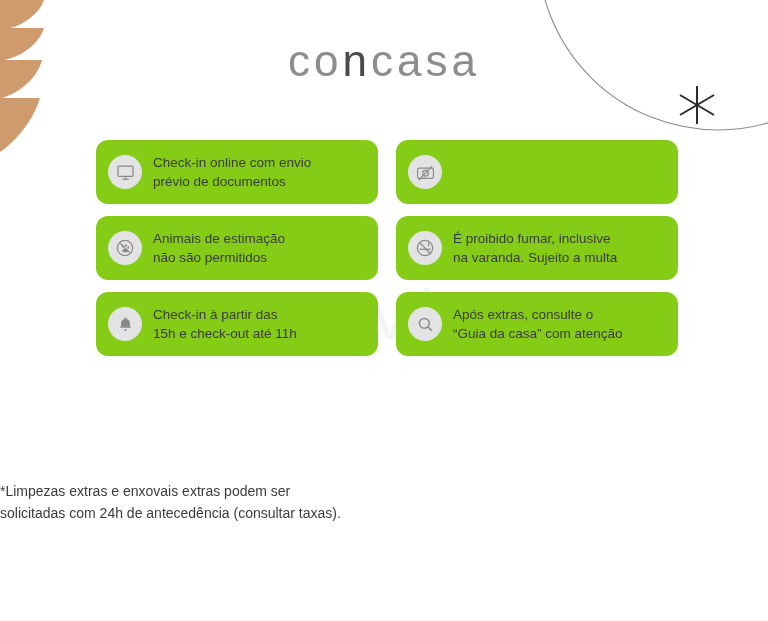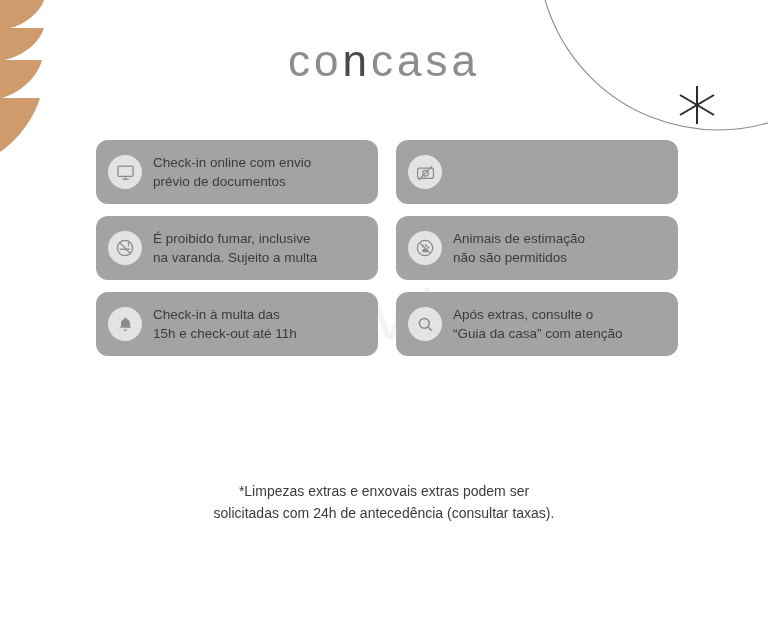--- a/index.html
+++ b/index.html
@@ -83,21 +83,21 @@
     top: 140px;
     width: 584px;
     display: flex;
     flex-wrap: wrap;
     gap: 12px 18px;
   }
   .card {
     width: 282px;
     min-height: 64px;
     box-sizing: border-box;
-    background: #a3a3a3;
+    background: #84cc16;
     border-radius: 12px;
     display: flex;
     align-items: center;
     padding: 9px 12px;
     gap: 11px;
   }
   .card.tall {
     min-height: 64px;
   }
   .icon-circle {
@@ -120,21 +120,20 @@
     font-family: "Liberation Sans", sans-serif;
     white-space: pre-line;
   }
 
   
   .footnote {
     position: absolute;
     left: 0;
     right: 0;
     top: 480px;
-    text-align: center;
     font-size: 14px;
     line-height: 1.6;
     color: #3b3b3b;
     white-space: pre-line;
     font-family: "Liberation Sans", sans-serif;
   }
 </style>
 </head>
 <body>
 
@@ -185,60 +184,60 @@
   <div class="card">
     <span class="icon-circle">
       <svg width="19" height="19" viewBox="0 0 24 24" fill="none" stroke="#8a8a8a" stroke-width="1.5">
         <rect x="2" y="6.5" width="20" height="13" rx="2"></rect>
         <circle cx="12" cy="13" r="3.6"></circle>
         <line x1="3.5" y1="21.5" x2="20.5" y2="4"></line>
       </svg>
     </span>
   </div>
 
-
-  <div class="card">
-    <span class="icon-circle">
-      <svg width="20" height="20" viewBox="0 0 24 24" fill="none" stroke="#8a8a8a" stroke-width="1.5">
-        <circle cx="12" cy="12" r="9.2"></circle>
-        <line x1="5.5" y1="13.5" x2="18.5" y2="13.5"></line>
-        <path d="M15.5 5.5c1.6 1.2 1.6 3 0 4.2"></path>
-        <line x1="5.2" y1="5" x2="19" y2="19.2"></line>
-      </svg>
-    </span>
-    <span class="card-text">É proibido fumar, inclusive
-na varanda. Sujeito a multa</span>
-  </div>
 
   <div class="card">
     <span class="icon-circle">
       <svg width="20" height="20" viewBox="0 0 24 24" fill="none" stroke="#8a8a8a" stroke-width="1.4">
         <circle cx="12" cy="12" r="9.2"></circle>
         <g fill="#8a8a8a" stroke="none">
           <ellipse cx="9.3" cy="9.6" rx="1.25" ry="1.7"></ellipse>
           <ellipse cx="13.1" cy="9.1" rx="1.25" ry="1.7"></ellipse>
           <ellipse cx="15.9" cy="11.4" rx="1.1" ry="1.5"></ellipse>
           <path d="M12.2 12.5c2.1 0 3.6 1.7 3.6 3.1s-1.4 1.6-3.6 1.6-3.6-.2-3.6-1.6 1.5-3.1 3.6-3.1z"></path>
         </g>
         <line x1="5.2" y1="5.2" x2="18.8" y2="18.8"></line>
       </svg>
     </span>
     <span class="card-text">Animais de estimação
 não são permitidos</span>
   </div>
 
+  <div class="card">
+    <span class="icon-circle">
+      <svg width="20" height="20" viewBox="0 0 24 24" fill="none" stroke="#8a8a8a" stroke-width="1.5">
+        <circle cx="12" cy="12" r="9.2"></circle>
+        <line x1="5.5" y1="13.5" x2="18.5" y2="13.5"></line>
+        <path d="M15.5 5.5c1.6 1.2 1.6 3 0 4.2"></path>
+        <line x1="5.2" y1="5" x2="19" y2="19.2"></line>
+      </svg>
+    </span>
+    <span class="card-text">É proibido fumar, inclusive
+na varanda. Sujeito a multa</span>
+  </div>
+
 
   <div class="card">
     <span class="icon-circle">
       <svg width="19" height="19" viewBox="0 0 24 24" fill="#8a8a8a">
         <path d="M12 3.2a1.3 1.3 0 0 1 1.3 1.3v.6a5.6 5.6 0 0 1 4.3 5.4v3.4l1.4 2.3H5l1.4-2.3v-3.4a5.6 5.6 0 0 1 4.3-5.4v-.6A1.3 1.3 0 0 1 12 3.2z"></path>
         <path d="M10 18.2h4a2 2 0 0 1-4 0z"></path>
       </svg>
     </span>
-    <span class="card-text">Check-in à multa das
+    <span class="card-text">Check-in à partir das
 15h e check-out até 11h</span>
   </div>
 
   <div class="card">
     <span class="icon-circle">
       <svg width="19" height="19" viewBox="0 0 24 24" fill="none" stroke="#8a8a8a" stroke-width="1.9">
         <circle cx="10.5" cy="10.5" r="6.2"></circle>
         <line x1="15.2" y1="15.2" x2="20" y2="20"></line>
       </svg>
     </span>

